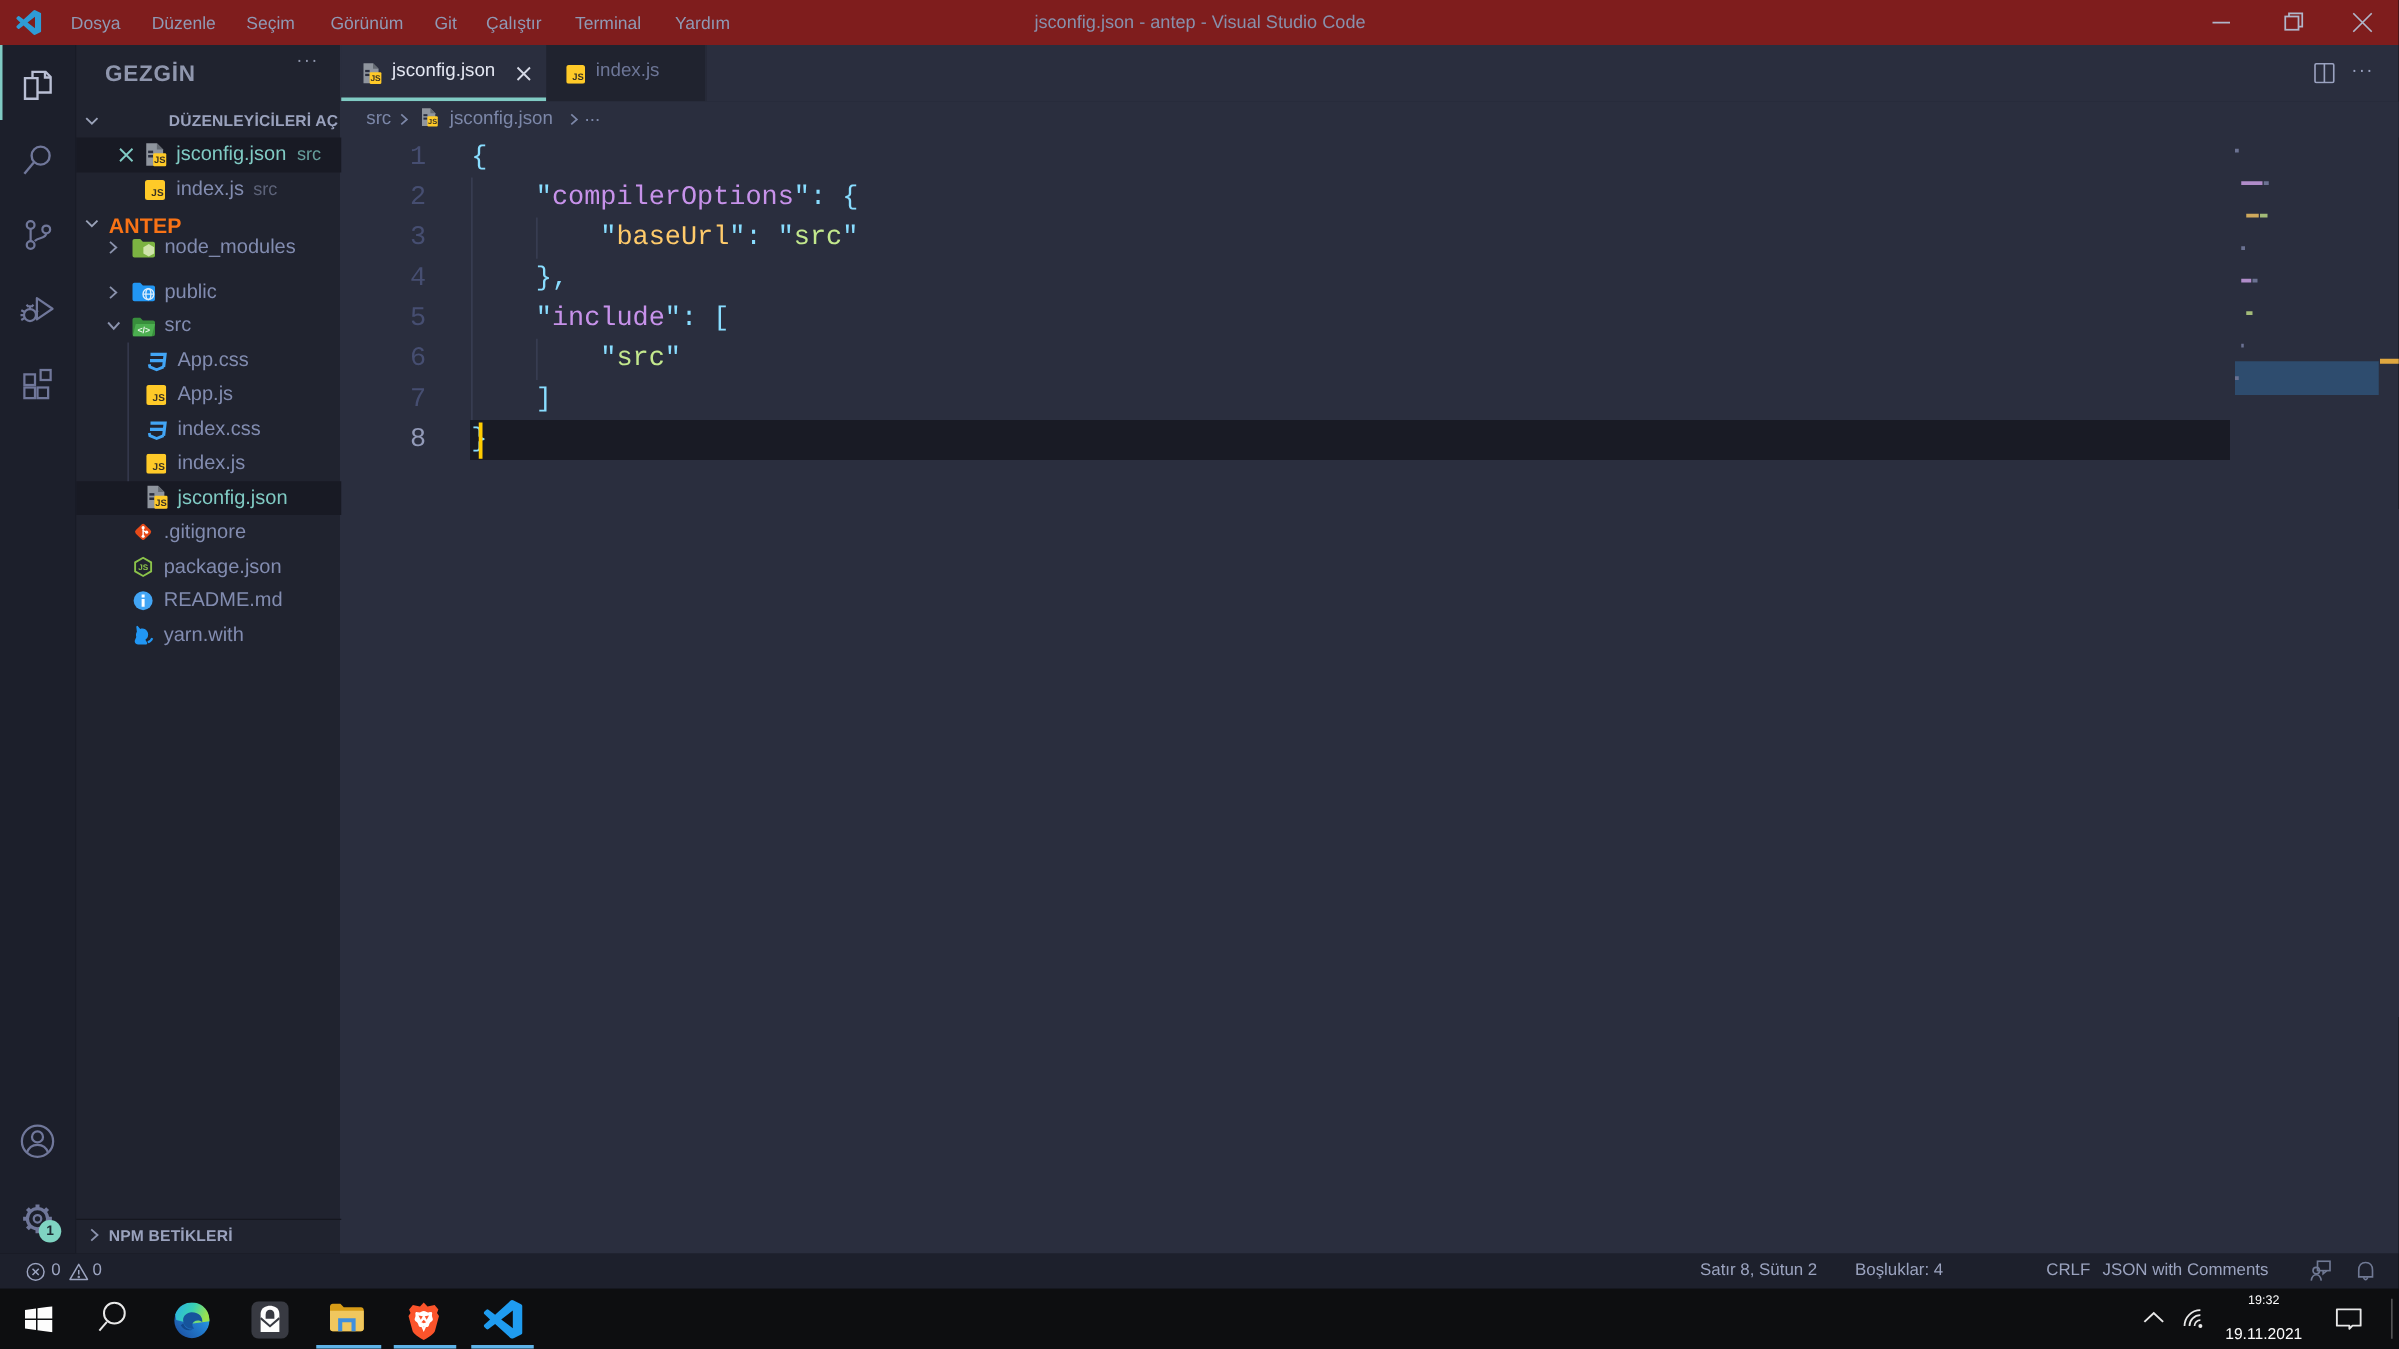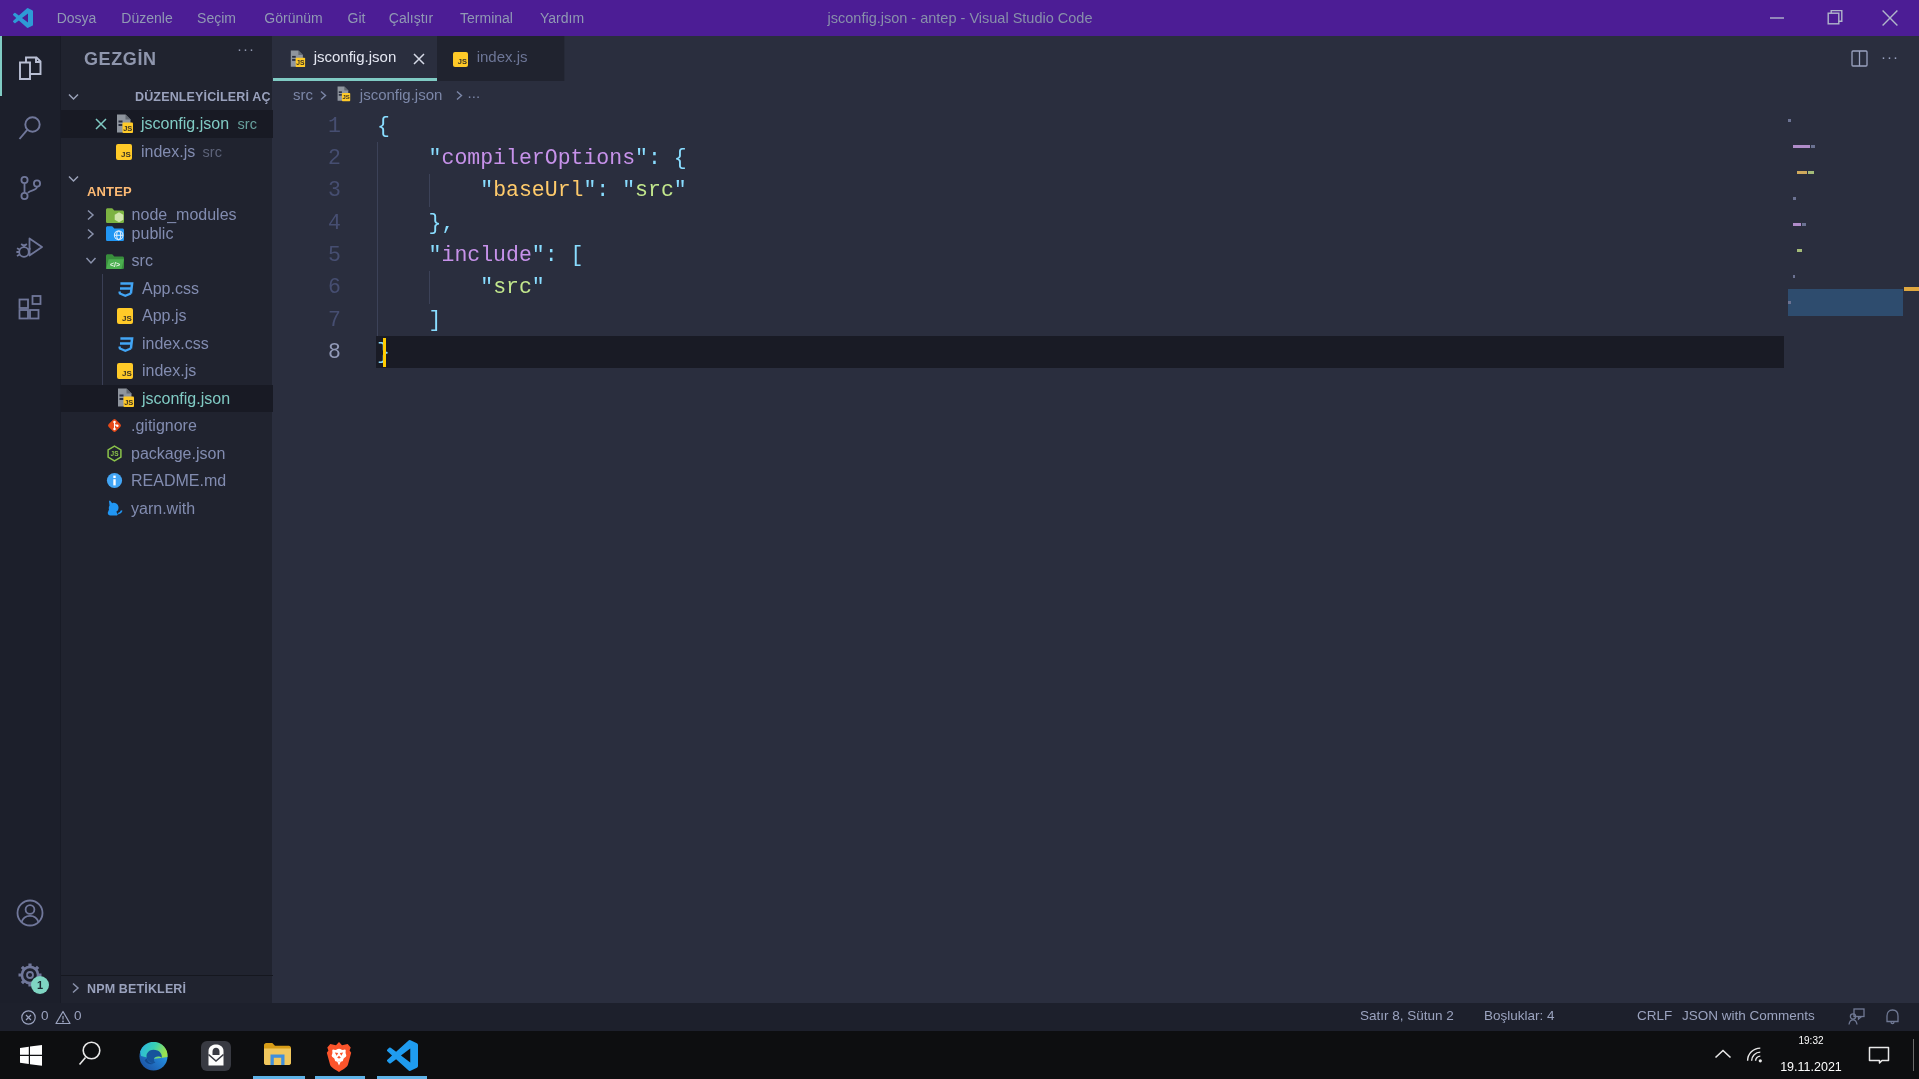--- a/index.html
+++ b/index.html
@@ -1,20 +1,20 @@
 <!DOCTYPE html>
 <html><head><meta charset="utf-8">
 <style>
   * { margin:0; padding:0; box-sizing:border-box; }
   html,body { width:1919px; height:1079px; overflow:hidden; background:#0d0e10; }
   body { font-family:"Liberation Sans", sans-serif; }
   .abs { position:absolute; }
   #app { position:relative; width:1919px; height:1079px; }
   
-  #titlebar { left:0; top:0; width:1919px; height:36px; background:#4c1d95; }
+  #titlebar { left:0; top:0; width:1919px; height:36px; background:#7f1d1d; }
   .menuitem { position:absolute; top:50%; transform:translate(-50%,-50%); font-size:14px; color:#9099b4; white-space:nowrap; }
   #wintitle { position:absolute; top:50%; left:960px; transform:translate(-50%,-50%); font-size:14.5px; color:#8890ab; }
   
   #activitybar { left:0; top:36px; width:60px; height:967px; background:#1c1f2b; }
   .actind { position:absolute; left:0; top:0; width:2px; height:60px; background:#80cbc4; }
   .aicon { position:absolute; left:15px; width:30px; height:30px; }
   
   #sidebar { left:60px; top:36px; width:212px; height:967px; background:#20232f; border-left:1px solid #181b26; }
   .sechead { position:absolute; font-size:12.5px; font-weight:bold; color:#9aa2bd; letter-spacing:0.15px; }
   .row { position:absolute; left:0; width:212px; height:28px; }
@@ -223,22 +223,22 @@
       <svg class="abs" style="left:55px;top:6px" width="16" height="16">
           <rect width="16" height="16" rx="2" fill="#ffca28"></rect>
           <text x="10" y="13" font-size="8" font-weight="bold" fill="#3b3323" text-anchor="middle" font-family="Liberation Sans">JS</text>
         </svg>
       <div class="treelabel" style="left:80px;">index.js</div>
       <div class="treelabel" style="left:141.6px;color:#5d6379;font-size:14.5px;">src</div>
     </div>
     <svg class="abs" style="left:6px;top:136px" width="13" height="13" viewBox="0 0 13 13" fill="none" stroke="#9aa2b8" stroke-width="1.5">
         <path d="M2 4.5 L6.5 9 L11 4.5"></path>
       </svg>
-    <div class="sechead" style="left:26px;top:148px;font-size:13px;color:#fdba74;">ANTEP</div>
-    <div class="row" style="top:165px;height:27.5px;text-align:right;">
+    <div class="sechead" style="left:26px;top:135px;font-size:17px;color:#f97316;">ANTEP</div>
+    <div class="row" style="top:148px;height:27.5px;text-align:right;">
       <svg class="chev" style="left:25px;top:8px" width="9" height="12" viewBox="0 0 9 12" fill="none" stroke="#8a92ac" stroke-width="1.5">
           <path d="M2 1.5 L7 6 L2 10.5"></path>
         </svg>
       <svg class="abs" style="left:44px;top:5.5px" width="20" height="17" viewBox="0 0 20 17">
           <path d="M1 2.8 C1 1.9 1.7 1.2 2.6 1.2 H7.2 L9.3 3.4 H17.4 C18.3 3.4 19 4.1 19 5 V14.4 C19 15.3 18.3 16 17.4 16 H2.6 C1.7 16 1 15.3 1 14.4 Z" fill="#7cb342"></path>
           <polygon points="14,5.2 18.3,7.7 18.3,12.7 14,15.2 9.7,12.7 9.7,7.7" fill="#cfe4ab"></polygon>
         </svg>
       <div class="treelabel" style="left:70.6px;">node_modules</div>
     </div>
     <div class="row" style="top:183.75px;height:27.5px;">

